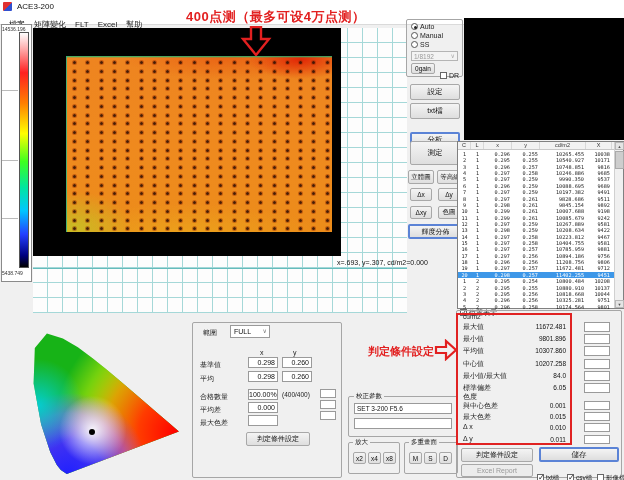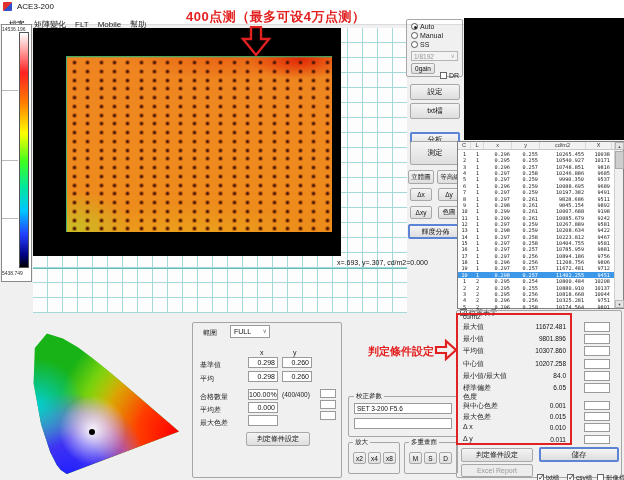--- a/index.html
+++ b/index.html
@@ -89,21 +89,21 @@
 </head>
 <body>
 
 
 
 
 <div class="abs titlebar">
   <div class="abs app-icon"></div>
   <div class="abs title-text">ACE3-200</div>
 </div>
-<div class="abs menubar"><span id="menu"><span class="menu-item">檔案</span><span class="menu-item">矩陣變化</span><span class="menu-item">FLT</span><span class="menu-item">Mobile</span><span class="menu-item">幫助</span></span></div>
+<div class="abs menubar"><span id="menu"><span class="menu-item">檔案</span><span class="menu-item">矩陣變化</span><span class="menu-item">FLT</span><span class="menu-item">Excel</span><span class="menu-item">幫助</span></span></div>
 
 
 <div class="abs cbar-panel"></div>
 <div class="abs cbar-max">14536.196</div>
 <div class="abs cbar"></div>
 <div class="abs cbar-tick" style="top:90px"></div>
 <div class="abs cbar-tick" style="top:160px"></div>
 <div class="abs cbar-tick" style="top:218px"></div>
 <div class="abs cbar-min">5438.749</div>
 

